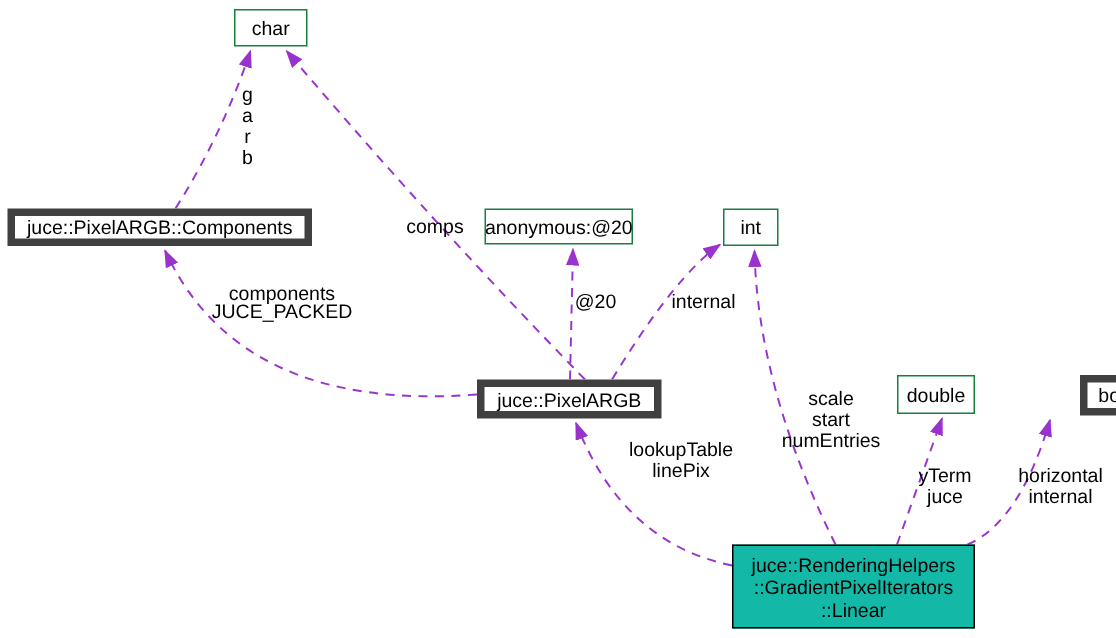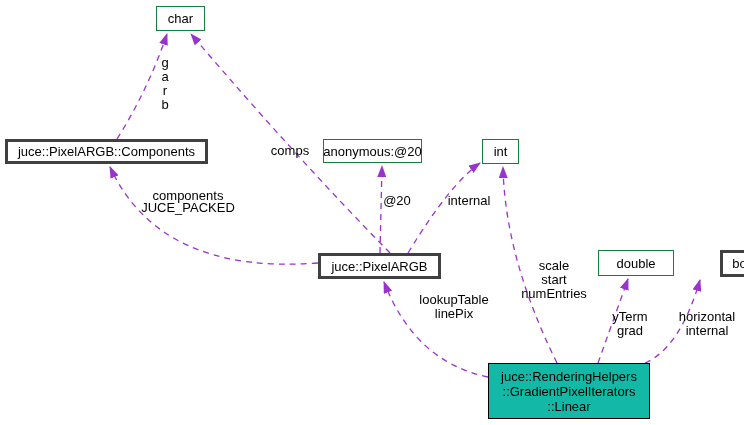--- a/index.html
+++ b/index.html
@@ -30,41 +30,41 @@
     display: flex;
     align-items: center;
     justify-content: center;
     font-size: 13px;
     line-height: 15px;
     text-align: center;
     white-space: pre-line;
     cursor: pointer;
   }
   .node.plain { border: 1px solid #15803d; }
-  .node.doc   { border: 3px solid #404040; }
+  .node.doc   { border: 5px solid #404040; }
   .node.active {
     border: 1px solid #000000;
     background: #14b8a6;
   }
   .edge-label {
     position: absolute;
     transform: translateX(-50%);
     font-size: 13px;
     line-height: 14px;
     text-align: center;
     white-space: pre-line;
     pointer-events: none;
   }
   
   #n-char       { left: 156px; top: 6px;   width: 49px;  height: 25px; }
   #n-components { left: 5px;   top: 139px; width: 203px; height: 25px; }
   #n-anonymous  { left: 323px; top: 139px; width: 99px; height: 24px; }
   #n-int        { left: 482px; top: 139px; width: 37px;  height: 25px; }
   #n-pixelargb  { left: 318px; top: 253px; width: 123px; height: 26px; }
-  #n-double     { left: 598px; top: 250px; width: 76px;  height: 26px; }
+  #n-double     { left: 598px; top: 250px; width: 52px;  height: 26px; }
   #n-bool       { left: 720px; top: 250px; width: 49px;  height: 27px; }
   #n-linear     { left: 488px; top: 363px; width: 162px; height: 56px; }
   
   #l-garb     { left: 165px; top: 56px;  }
   #l-comps    { left: 290px; top: 144px; }
   #l-packed   { left: 188px; top: 190px; line-height: 12px; }
   #l-at20     { left: 397px; top: 194px; }
   #l-internal { left: 469px; top: 194px; }
   #l-scale    { left: 554px; top: 243px; margin-top: 16px; }
   #l-lookup   { left: 454px; top: 293px; }
@@ -118,17 +118,17 @@
   <div id="l-packed" class="edge-label">components
 JUCE_PACKED</div>
   <div id="l-at20" class="edge-label">@20</div>
   <div id="l-internal" class="edge-label">internal</div>
   <div id="l-scale" class="edge-label">scale
 start
 numEntries</div>
   <div id="l-lookup" class="edge-label">lookupTable
 linePix</div>
   <div id="l-yterm" class="edge-label">yTerm
-grad</div>
+juce</div>
   <div id="l-horiz" class="edge-label">horizontal
 internal</div>
 
 </div>
 
 </body></html>

